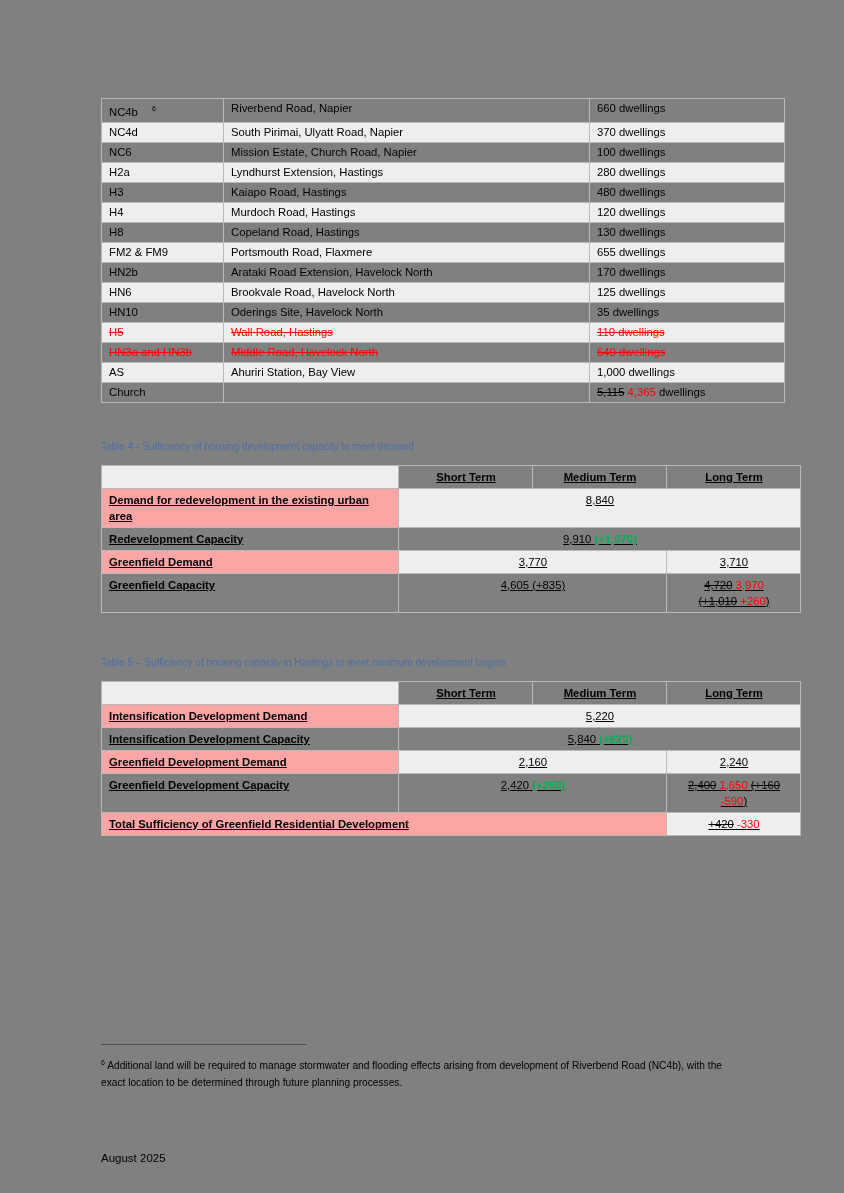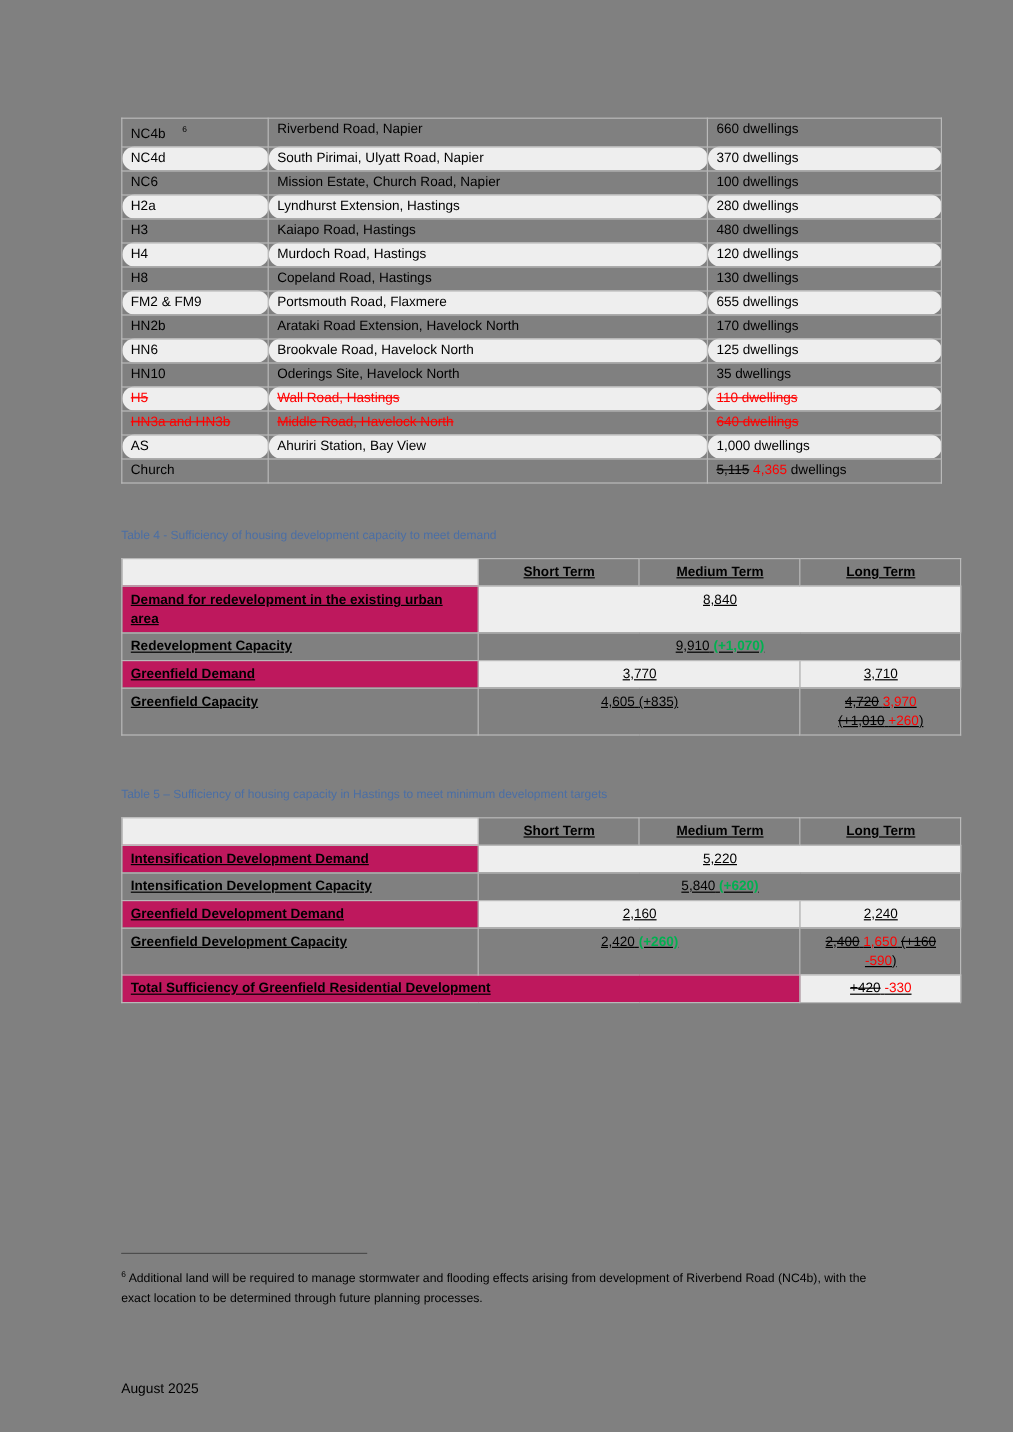--- a/index.html
+++ b/index.html
@@ -38,21 +38,21 @@
   }
   table.doc-table td, table.doc-table th {
     border: 1px solid #b9b9b9;
     padding: 2px 6px 2px 7px;
     vertical-align: top;
     line-height: 15px;
     font-weight: normal;
   }
   
   tr.shade > td { background: #808080; }
-  tr.light > td { background: #eeeeee; border-radius: 10px; }
+  tr.light > td { background: #eeeeee; }
 
   td.c-code { width: 108px; font-weight: bold; }
   td.c-name { width: 352px; }
   td.c-val  { width: 181px; }
 
   .sup { font-size: 7px; vertical-align: super; padding-left: 14px; font-weight: normal; }
 
   .del { text-decoration: line-through; }
   .ins-red { color: #ff0000; }
   .del-red { color: #ff0000; text-decoration: line-through; }
@@ -79,21 +79,21 @@
     table-layout: fixed;
     font-size: 11.3px;
     text-decoration: underline;
   }
   table.sum-table td {
     border: 1px solid #b9b9b9;
     padding: 3px 6px 3px 7px;
     vertical-align: top;
     line-height: 16px;
   }
-  .lbl { width: 283px; font-weight: bold; background: #be185d; }
+  .lbl { width: 283px; font-weight: bold; background: #fca5a5; }
   .lbl.sh { background: #808080; }
   .hcell {
     text-align: center;
     font-weight: bold;
     background: #808080;
   }
   .hblank { background: #eeeeee; }
   .num { text-align: center; background: #eeeeee; }
   .num.sh { background: #808080; }
   .cw1 { width: 120px; }

